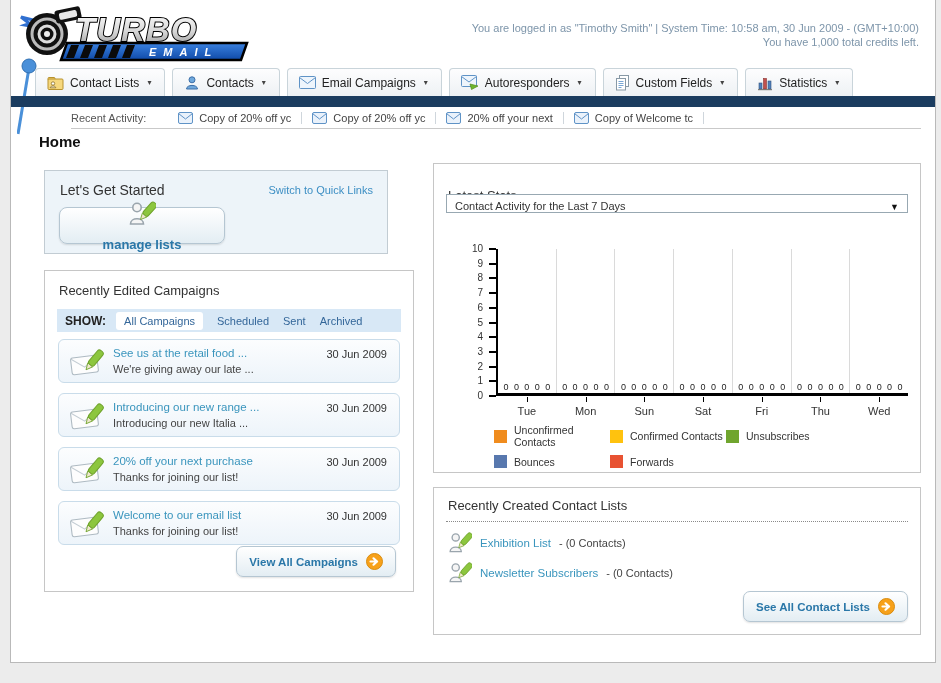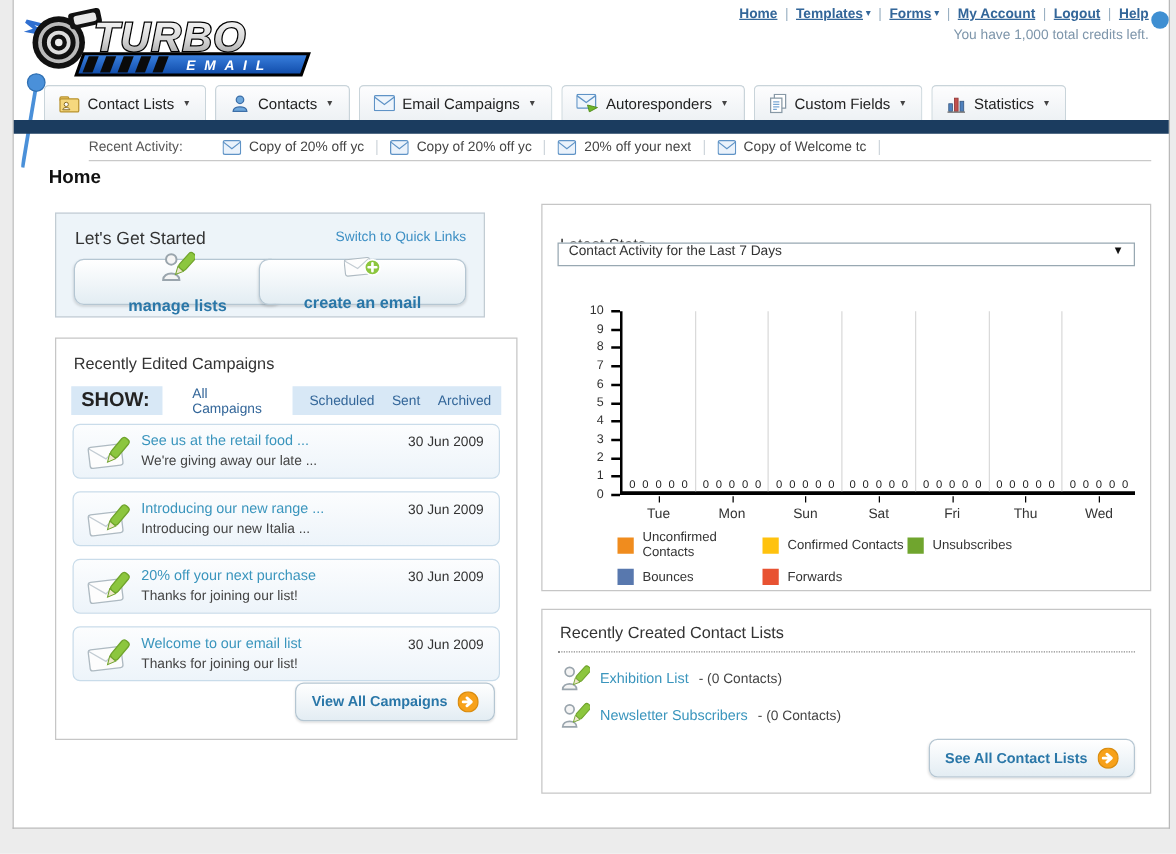--- a/index.html
+++ b/index.html
@@ -70,23 +70,23 @@
   }
   .big-btn.left { left:14px; } .big-btn.right { right:14px; }
 
   
   .camp-panel { left:33px; top:270px; width:370px; height:322px; }
   .camp-title { position:absolute; left:14px; top:12px; }
   .show-bar {
     position:absolute; left:12px; right:12px; top:38px; height:23px;
     background:#d8e8f6; display:flex; align-items:center; padding:0 8px; gap:10px; font-size:11px;
   }
-  .show-label { color:#222; font-weight:bold; font-size:16px; }
+  .show-label { color:#222; font-weight:bold; font-size:12px; }
   .show-filter { color:#336699; cursor:pointer; }
-  .show-filter.active { background:#fff; border-radius:3px; padding:3px 24px; }
+  .show-filter.active { background:#fff; border-radius:3px; padding:3px 8px; }
   .camp-list { position:absolute; left:13px; right:13px; top:68px; }
   .camp-row {
     position:relative; height:44px; margin-bottom:10px;
     background:linear-gradient(#fcfdfe,#edf4fa);
     border:1px solid #c9dcea; border-radius:6px; cursor:pointer;
   }
   .camp-row .cicon { position:absolute; left:10px; top:7px; }
   .camp-row .ctitle { position:absolute; left:54px; top:7px; color:#3a95bd; font-size:11.5px; }
   .camp-row .csub { position:absolute; left:54px; top:23px; color:#444; font-size:11px; }
   .camp-row .cdate { position:absolute; right:12px; top:8px; color:#333; font-size:11px; }
@@ -99,21 +99,21 @@
     padding:6px 12px; cursor:pointer;
   }
   .camp-viewall { position:absolute; right:17px; bottom:14px; }
 
   
   .stats-panel { left:422px; top:163px; width:488px; height:310px; }
   .stats-title { position:absolute; left:14px; top:24px;text-decoration:underline; }
   .stats-select {
     position:absolute; left:12px; right:12px; top:30px; height:19px;
     border:1px solid #98a8b2; background:#fff;
-    font-size:11px; color:#333; display:flex; align-items:flex-start;
+    font-size:11px; color:#333; display:flex; align-items:flex-end;
     padding:0 8px; cursor:pointer;
   }
   .stats-select .caret { margin-left:auto; font-size:9px; color:#111; }
 
   .chart-wrap { position:absolute; left:14px; top:85px; right:12px; }
   .plot {
     position:relative; margin-left:48px; height:147px;
     border-left:2px solid #000; border-bottom:3px solid #000;
     display:flex;
   }
@@ -181,25 +181,22 @@
         <polygon points="110,42 118,42 113,55 105,55"></polygon>
       </g>
       <text x="132" y="53" font-family="Liberation Sans, sans-serif" font-size="11" font-weight="bold" font-style="italic" fill="#fff" letter-spacing="7">EMAIL</text>
     </svg>
     <svg class="pin-svg" viewBox="0 0 30 80">
       <line x1="12" y1="10" x2="1" y2="76" stroke="#4a90d9" stroke-width="3"></line>
       <circle cx="12" cy="8" r="7" fill="#4a90d9" stroke="#2f6fb2"></circle>
     </svg>
   </div>
 
-  <div class="top-links">
-    <span id="top-links-row"><a>Home</a><span class="sep">|</span><a>Templates</a><span class="caret"> ▾</span><span class="sep">|</span><a>Forms</a><span class="caret"> ▾</span><span class="sep">|</span><a>My Account</a><span class="sep">|</span><a>Logout</a><span class="sep">|</span><a>Help</a></span>
-    <span class="help-dot"></span>
-  </div>
   <div class="login-info">
+    <div>You are logged in as "Timothy Smith" | System Time: 10:58 am, 30 Jun 2009 - (GMT+10:00)</div>
     <div>You have 1,000 total credits left.</div>
   </div>
 
   <div class="nav-tabs" id="nav-tabs">
       <div class="nav-tab">
         <span style="display: inline-flex;">
           <svg width="17" height="16" viewBox="0 0 17 16">
             <rect x="1" y="2.5" width="7" height="3" rx="1" fill="#f3cd6a" stroke="#b8922e"></rect>
             <rect x="1" y="4" width="15" height="10.5" rx="1" fill="#f6d87e" stroke="#b8922e"></rect>
             <circle cx="6" cy="8.5" r="1.7" fill="#fdfdfd" stroke="#8a6d23" stroke-width="0.8"></circle>
@@ -321,33 +318,20 @@
             <circle cx="9" cy="7.5" r="4.2" fill="#f5f5f5" stroke="#9aa5ad" stroke-width="1.6"></circle>
             <path d="M2.5 24 c0-7 13-7 13 0 z" fill="#f5f5f5" stroke="#9aa5ad" stroke-width="1.6"></path>
             <g transform="rotate(42 19 12)">
               <rect x="16" y="0" width="6.5" height="16" rx="2.5" fill="#8cc63e" stroke="#6fa32b"></rect>
               <polygon points="16.3,16 22.2,16 19.2,22" fill="#efe7cc" stroke="#6fa32b" stroke-width="0.8"></polygon>
             </g>
           </svg>
         </span>
       <span>manage lists</span>
     </div>
-    <div class="big-btn right">
-      <span style="display: inline-flex; align-items: center;">
-          <svg width="30" height="22.8" viewBox="0 0 34 25">
-            <g transform="rotate(-6 13 13)">
-              <rect x="1" y="5" width="23" height="15" rx="2" fill="#fdfdfd" stroke="#aebac2"></rect>
-              <path d="M1.5 6 L12.5 14 L23.5 6" fill="none" stroke="#c3ccd3"></path>
-            </g>
-            <circle cx="26" cy="13" r="7" fill="#8cc63e" stroke="#fff" stroke-width="1.5"></circle>
-            <path d="M22.5 13 h7 M26 9.5 v7" stroke="#fff" stroke-width="2.4" stroke-linecap="round"></path>
-          </svg>
-        </span>
-      <span>create an email</span>
-    </div>
   </div>
 
   <div class="panel camp-panel">
     <div class="panel-title camp-title">Recently Edited Campaigns</div>
     <div class="show-bar">
       <span class="show-label">SHOW:</span>
       <span id="campaign-filters" style="display:flex; gap:14px; align-items:center;">
           <span class="show-filter active">All Campaigns</span>
           <span class="show-filter">Scheduled</span>
           <span class="show-filter">Sent</span>

